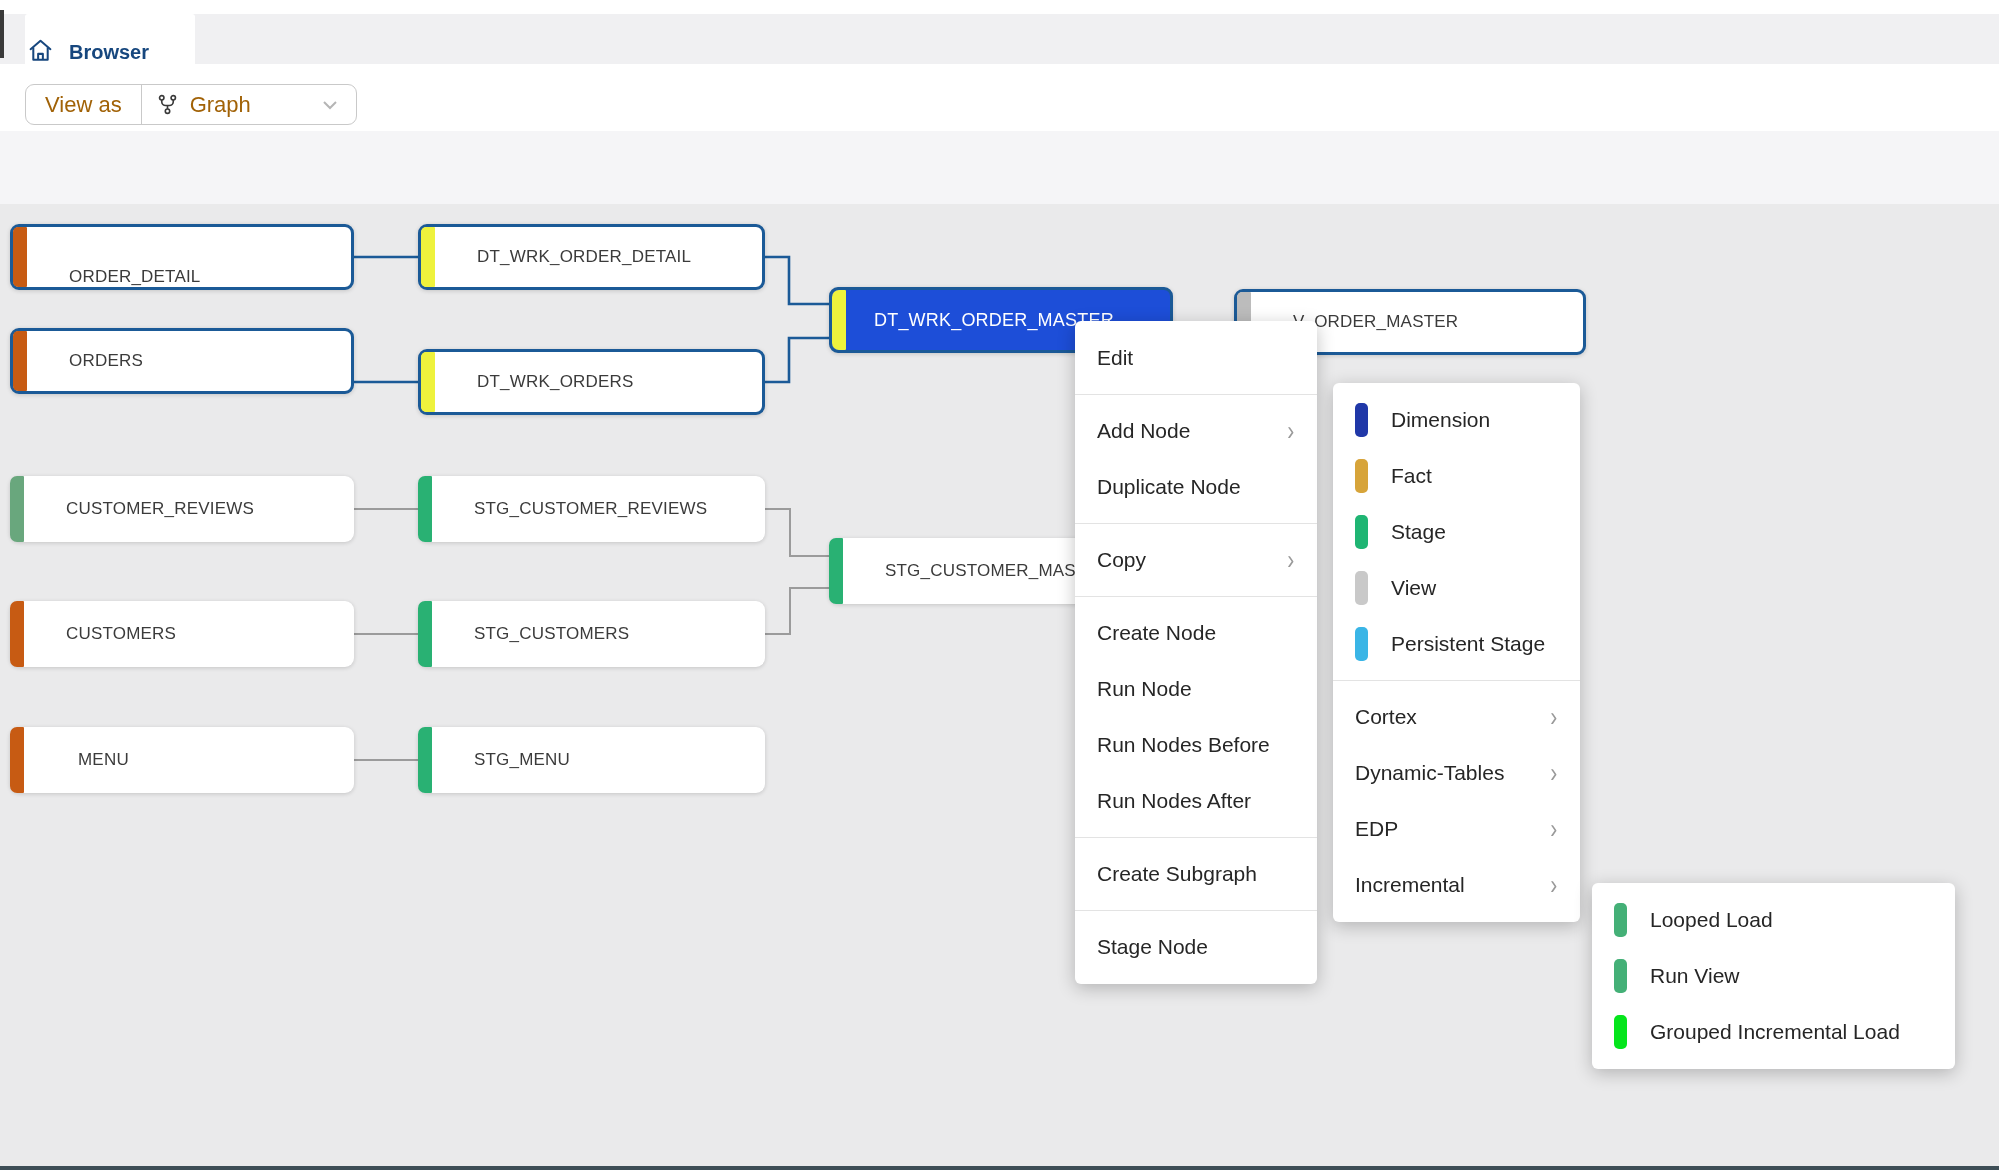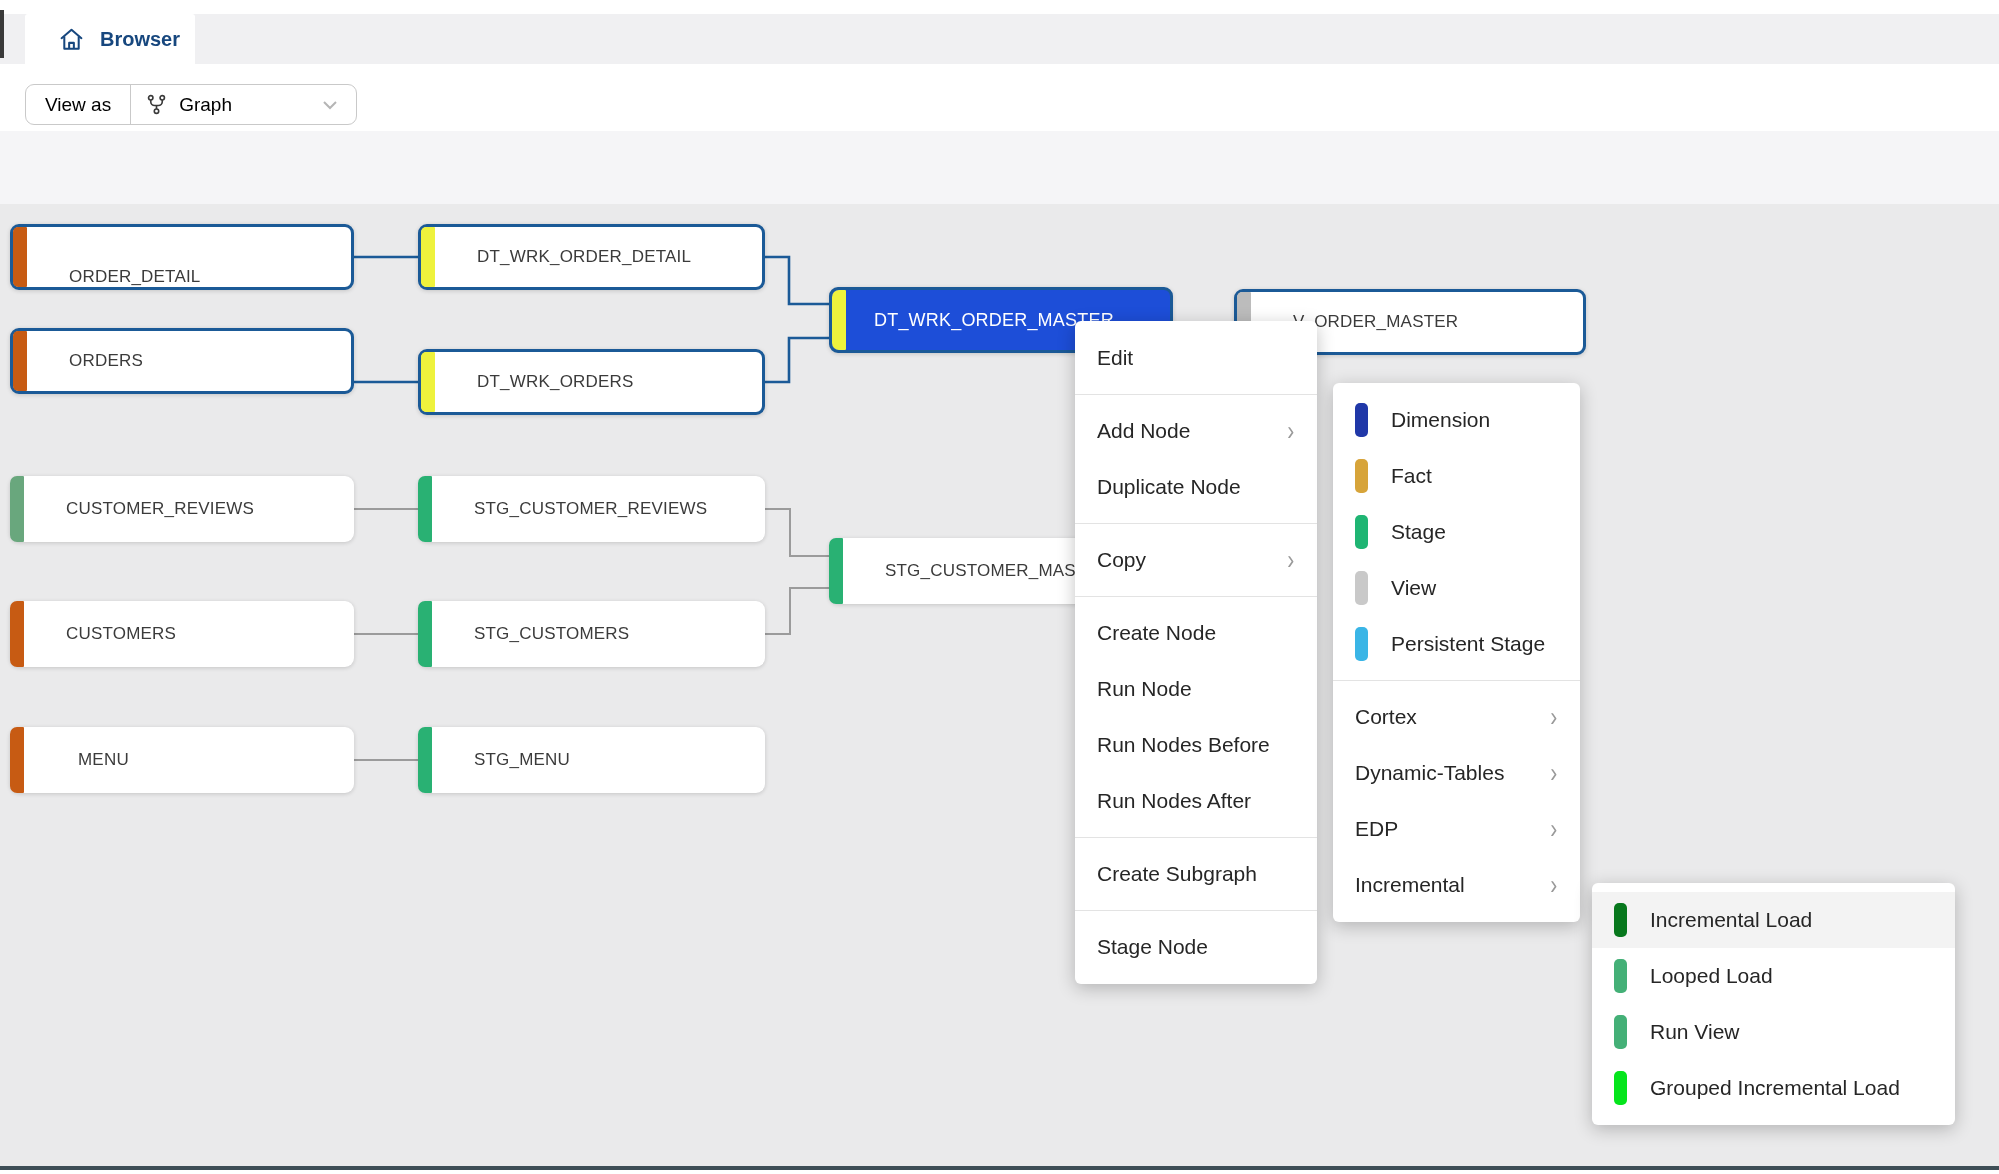--- a/index.html
+++ b/index.html
@@ -3,27 +3,27 @@
 <meta charset="utf-8">
 <style>
   * { margin:0; padding:0; box-sizing:border-box; }
   body { background:#ffffff; font-family:"Liberation Sans", sans-serif; }
   .screen { position:relative; width:1999px; height:1174px; background:#ffffff; overflow:hidden; }
 
   
   .tabstrip { position:absolute; left:0; top:14px; right:0; height:50px; background:#f0f0f2; }
   .window-edge { position:absolute; left:0; top:10px; width:4px; height:48px; background:#3a3a3a; z-index:3; }
   .tab-active { position:absolute; left:25px; top:14px; width:170px; height:50px; background:#ffffff;
-                display:flex; align-items:center; gap:15px; padding-left:33px; border-radius:3px 3px 0 0; z-index:2; }
+                display:flex; align-items:flex-end; gap:15px; padding-left:2px; border-radius:3px 3px 0 0; z-index:2; }
   .tab-label { font-size:20px; font-weight:bold; color:#17477e; }
 
   .toolbar { position:absolute; left:0; top:64px; right:0; height:67px; background:#ffffff; }
   .viewas-group { position:absolute; left:25px; top:20px; height:41px; width:332px; display:flex;
                   border:1.5px solid #c9c9c9; border-radius:9px; overflow:hidden; background:#ffffff; }
-  .seg { display:flex; align-items:center; font-size:19px; color:#000000; background:transparent; border:none;
+  .seg { display:flex; align-items:center; font-size:22px; color:#a16207; background:transparent; border:none;
          font-family:"Liberation Sans", sans-serif; cursor:pointer; }
   .seg-left { padding:0 19px; border-right:1.5px solid #c9c9c9; }
   .seg-right { flex:1; padding:0 14px; gap:11px; }
   .seg-right .chev-down { margin-left:auto; }
 
   .band { position:absolute; left:0; top:131px; right:0; height:73px; background:#f5f5f7; }
   .canvas { position:absolute; left:0; top:204px; right:0; height:962px; background:#eaeaeb; }
   .bottom-line { position:absolute; left:0; top:1166px; right:0; height:4px; background:#3e4e56; }
 
   
@@ -240,24 +240,20 @@
       <span>EDP</span>
       <span class="chev">›</span>
     </div>
     <div class="menu-item">
       <span>Incremental</span>
       <span class="chev">›</span>
     </div>
   </div>
 
   <div class="menu inc-menu">
-    <div class="menu-item highlight">
-      <span class="pill" style="background-color: rgb(7, 120, 29);"></span>
-      <span>Incremental Load</span>
-    </div>
     <div class="menu-item">
       <span class="pill" style="background-color: rgb(68, 176, 119);"></span>
       <span>Looped Load</span>
     </div>
     <div class="menu-item">
       <span class="pill" style="background-color: rgb(68, 176, 119);"></span>
       <span>Run View</span>
     </div>
     <div class="menu-item">
       <span class="pill" style="background-color: rgb(5, 229, 28);"></span>

